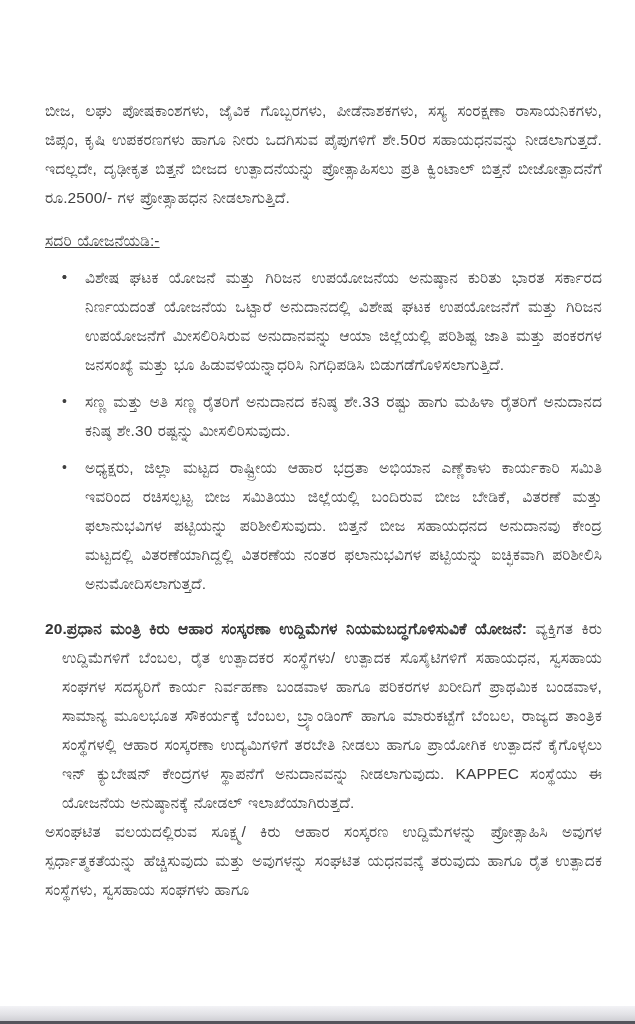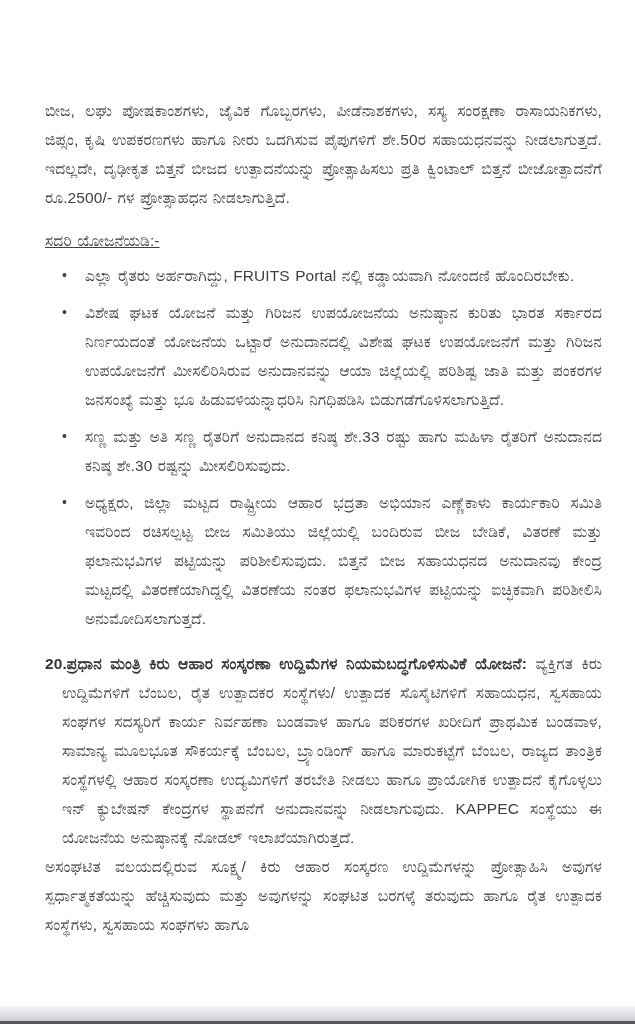--- a/index.html
+++ b/index.html
@@ -73,40 +73,39 @@
 
   <div class="doc-content">
 
     <p class="para">ಬೀಜ, ಲಘು ಪೋಷಕಾಂಶಗಳು, ಜೈವಿಕ ಗೊಬ್ಬರಗಳು, ಪೀಡೆನಾಶಕಗಳು, ಸಸ್ಯ ಸಂರಕ್ಷಣಾ ರಾಸಾಯನಿಕಗಳು, ಜಿಪ್ಸಂ, ಕೃಷಿ ಉಪಕರಣಗಳು ಹಾಗೂ ನೀರು ಒದಗಿಸುವ ಪೈಪುಗಳಿಗೆ ಶೇ.50ರ ಸಹಾಯಧನವನ್ನು ನೀಡಲಾಗುತ್ತದೆ. ಇದಲ್ಲದೇ, ದೃಢೀಕೃತ ಬಿತ್ತನೆ ಬೀಜದ ಉತ್ಪಾದನೆಯನ್ನು ಪ್ರೋತ್ಸಾಹಿಸಲು ಪ್ರತಿ ಕ್ವಿಂಟಾಲ್ ಬಿತ್ತನೆ ಬೀಜೋತ್ಪಾದನೆಗೆ ರೂ.2500/- ಗಳ ಪ್ರೋತ್ಸಾಹಧನ ನೀಡಲಾಗುತ್ತಿದೆ.</p>
 
     <p class="para list-label">ಸದರಿ ಯೋಜನೆಯಡಿ:-</p>
 
     <ul class="scheme-list">
       <li>
         <span class="bullet-dot">•</span>
-        <span>ಎಲ್ಲಾ ರೈತರು ಅರ್ಹರಾಗಿದ್ದು, FRUITS Portal ನಲ್ಲಿ ಕಡ್ಡಾಯವಾಗಿ ನೋಂದಣಿ ಹೊಂದಿರಬೇಕು.</span>
       </li>
       <li>
         <span class="bullet-dot">•</span>
         <span>ವಿಶೇಷ ಘಟಕ ಯೋಜನೆ ಮತ್ತು ಗಿರಿಜನ ಉಪಯೋಜನೆಯ ಅನುಷ್ಠಾನ ಕುರಿತು ಭಾರತ ಸರ್ಕಾರದ ನಿರ್ಣಯದಂತೆ ಯೋಜನೆಯ ಒಟ್ಟಾರೆ ಅನುದಾನದಲ್ಲಿ ವಿಶೇಷ ಘಟಕ ಉಪಯೋಜನೆಗೆ ಮತ್ತು ಗಿರಿಜನ ಉಪಯೋಜನೆಗೆ ಮೀಸಲಿರಿಸಿರುವ ಅನುದಾನವನ್ನು ಆಯಾ ಜಿಲ್ಲೆಯಲ್ಲಿ ಪರಿಶಿಷ್ಟ ಜಾತಿ ಮತ್ತು ಪಂಕರಗಳ ಜನಸಂಖ್ಯೆ ಮತ್ತು ಭೂ ಹಿಡುವಳಿಯನ್ನಾಧರಿಸಿ ನಿಗಧಿಪಡಿಸಿ ಬಿಡುಗಡೆಗೊಳಿಸಲಾಗುತ್ತಿದೆ.</span>
       </li>
       <li>
         <span class="bullet-dot">•</span>
         <span>ಸಣ್ಣ ಮತ್ತು ಅತಿ ಸಣ್ಣ ರೈತರಿಗೆ ಅನುದಾನದ ಕನಿಷ್ಠ ಶೇ.33 ರಷ್ಟು ಹಾಗು ಮಹಿಳಾ ರೈತರಿಗೆ ಅನುದಾನದ ಕನಿಷ್ಠ ಶೇ.30 ರಷ್ಟನ್ನು ಮೀಸಲಿರಿಸುವುದು.</span>
       </li>
       <li>
         <span class="bullet-dot">•</span>
         <span>ಅಧ್ಯಕ್ಷರು, ಜಿಲ್ಲಾ ಮಟ್ಟದ ರಾಷ್ಟ್ರೀಯ ಆಹಾರ ಭದ್ರತಾ ಅಭಿಯಾನ ಎಣ್ಣೆಕಾಳು ಕಾರ್ಯಕಾರಿ ಸಮಿತಿ ಇವರಿಂದ ರಚಿಸಲ್ಪಟ್ಟ ಬೀಜ ಸಮಿತಿಯು ಜಿಲ್ಲೆಯಲ್ಲಿ ಬಂದಿರುವ ಬೀಜ ಬೇಡಿಕೆ, ವಿತರಣೆ ಮತ್ತು ಫಲಾನುಭವಿಗಳ ಪಟ್ಟಿಯನ್ನು ಪರಿಶೀಲಿಸುವುದು. ಬಿತ್ತನೆ ಬೀಜ ಸಹಾಯಧನದ ಅನುದಾನವು ಕೇಂದ್ರ ಮಟ್ಟದಲ್ಲಿ ವಿತರಣೆಯಾಗಿದ್ದಲ್ಲಿ ವಿತರಣೆಯ ನಂತರ ಫಲಾನುಭವಿಗಳ ಪಟ್ಟಿಯನ್ನು ಐಚ್ಛಿಕವಾಗಿ ಪರಿಶೀಲಿಸಿ ಅನುಮೋದಿಸಲಾಗುತ್ತದೆ.</span>
       </li>
     </ul>
 
     <p class="para section20">
       <span class="bold">20.ಪ್ರಧಾನ ಮಂತ್ರಿ ಕಿರು ಆಹಾರ ಸಂಸ್ಕರಣಾ ಉದ್ದಿಮೆಗಳ ನಿಯಮಬದ್ಧಗೊಳಿಸುವಿಕೆ ಯೋಜನೆ:</span>
       <span>ವ್ಯಕ್ತಿಗತ ಕಿರು ಉದ್ದಿಮೆಗಳಿಗೆ ಬೆಂಬಲ, ರೈತ ಉತ್ಪಾದಕರ ಸಂಸ್ಥೆಗಳು/ ಉತ್ಪಾದಕ ಸೊಸೈಟಿಗಳಿಗೆ ಸಹಾಯಧನ, ಸ್ವಸಹಾಯ ಸಂಘಗಳ ಸದಸ್ಯರಿಗೆ ಕಾರ್ಯ ನಿರ್ವಹಣಾ ಬಂಡವಾಳ ಹಾಗೂ ಪರಿಕರಗಳ ಖರೀದಿಗೆ ಪ್ರಾಥಮಿಕ ಬಂಡವಾಳ, ಸಾಮಾನ್ಯ ಮೂಲಭೂತ ಸೌಕರ್ಯಕ್ಕೆ ಬೆಂಬಲ, ಬ್ರ್ಯಾಂಡಿಂಗ್ ಹಾಗೂ ಮಾರುಕಟ್ಟೆಗೆ ಬೆಂಬಲ, ರಾಜ್ಯದ ತಾಂತ್ರಿಕ ಸಂಸ್ಥೆಗಳಲ್ಲಿ ಆಹಾರ ಸಂಸ್ಕರಣಾ ಉದ್ಯಮಿಗಳಿಗೆ ತರಬೇತಿ ನೀಡಲು ಹಾಗೂ ಪ್ರಾಯೋಗಿಕ ಉತ್ಪಾದನೆ ಕೈಗೊಳ್ಳಲು ಇನ್ ಕ್ಯುಬೇಷನ್ ಕೇಂದ್ರಗಳ ಸ್ಥಾಪನೆಗೆ ಅನುದಾನವನ್ನು ನೀಡಲಾಗುವುದು. KAPPEC ಸಂಸ್ಥೆಯು ಈ ಯೋಜನೆಯ ಅನುಷ್ಠಾನಕ್ಕೆ ನೋಡಲ್ ಇಲಾಖೆಯಾಗಿರುತ್ತದೆ.</span>
     </p>
 
-    <p class="para closing">ಅಸಂಘಟಿತ ವಲಯದಲ್ಲಿರುವ ಸೂಕ್ಷ್ಮ/ ಕಿರು ಆಹಾರ ಸಂಸ್ಕರಣ ಉದ್ದಿಮೆಗಳನ್ನು ಪ್ರೋತ್ಸಾಹಿಸಿ ಅವುಗಳ ಸ್ಪರ್ಧಾತ್ಮಕತೆಯನ್ನು ಹೆಚ್ಚಿಸುವುದು ಮತ್ತು ಅವುಗಳನ್ನು ಸಂಘಟಿತ ಬರಗಳ್ಕೆ ತರುವುದು ಹಾಗೂ ರೈತ ಉತ್ಪಾದಕ ಸಂಸ್ಥೆಗಳು, ಸ್ವಸಹಾಯ ಸಂಘಗಳು ಹಾಗೂ</p>
+    <p class="para closing">ಅಸಂಘಟಿತ ವಲಯದಲ್ಲಿರುವ ಸೂಕ್ಷ್ಮ/ ಕಿರು ಆಹಾರ ಸಂಸ್ಕರಣ ಉದ್ದಿಮೆಗಳನ್ನು ಪ್ರೋತ್ಸಾಹಿಸಿ ಅವುಗಳ ಸ್ಪರ್ಧಾತ್ಮಕತೆಯನ್ನು ಹೆಚ್ಚಿಸುವುದು ಮತ್ತು ಅವುಗಳನ್ನು ಸಂಘಟಿತ ಯಧನವನ್ಕೆ ತರುವುದು ಹಾಗೂ ರೈತ ಉತ್ಪಾದಕ ಸಂಸ್ಥೆಗಳು, ಸ್ವಸಹಾಯ ಸಂಘಗಳು ಹಾಗೂ</p>
 
   </div>
 
   <div class="bottom-bar"></div>
 
 </div>
 
 </body></html>

